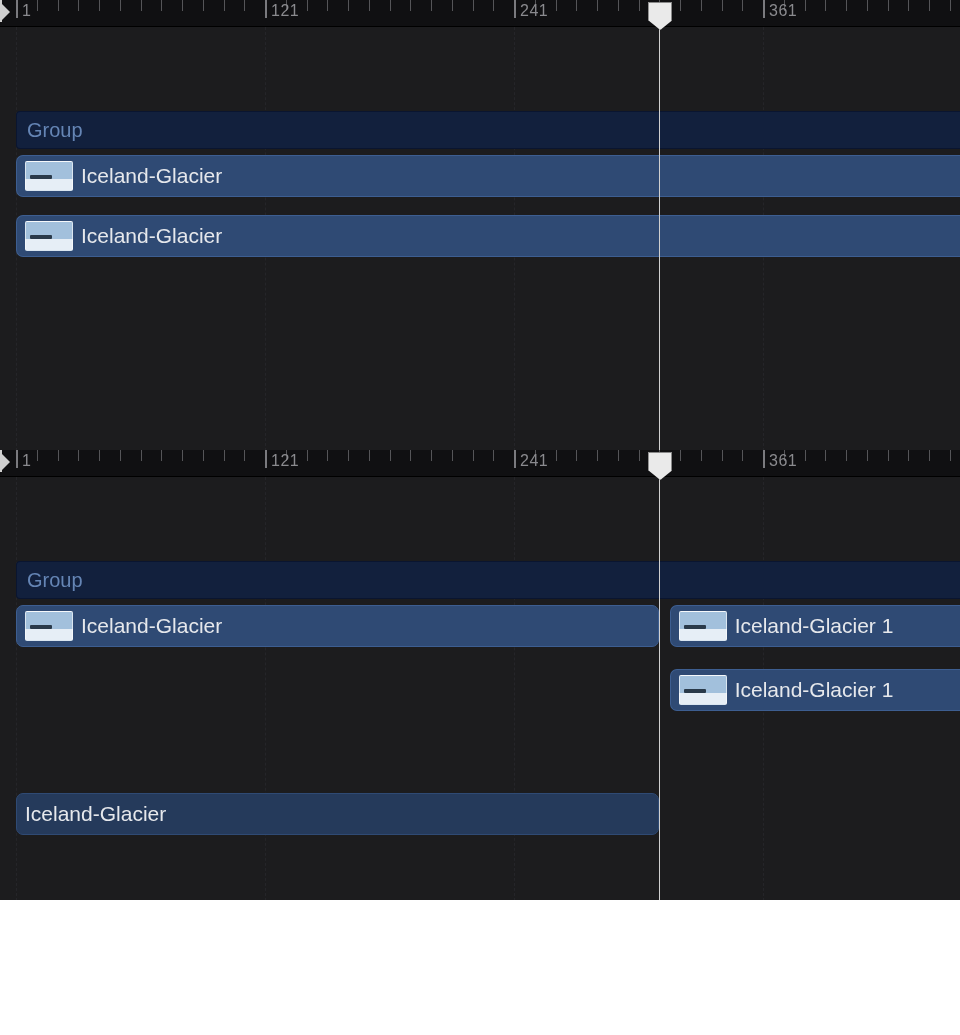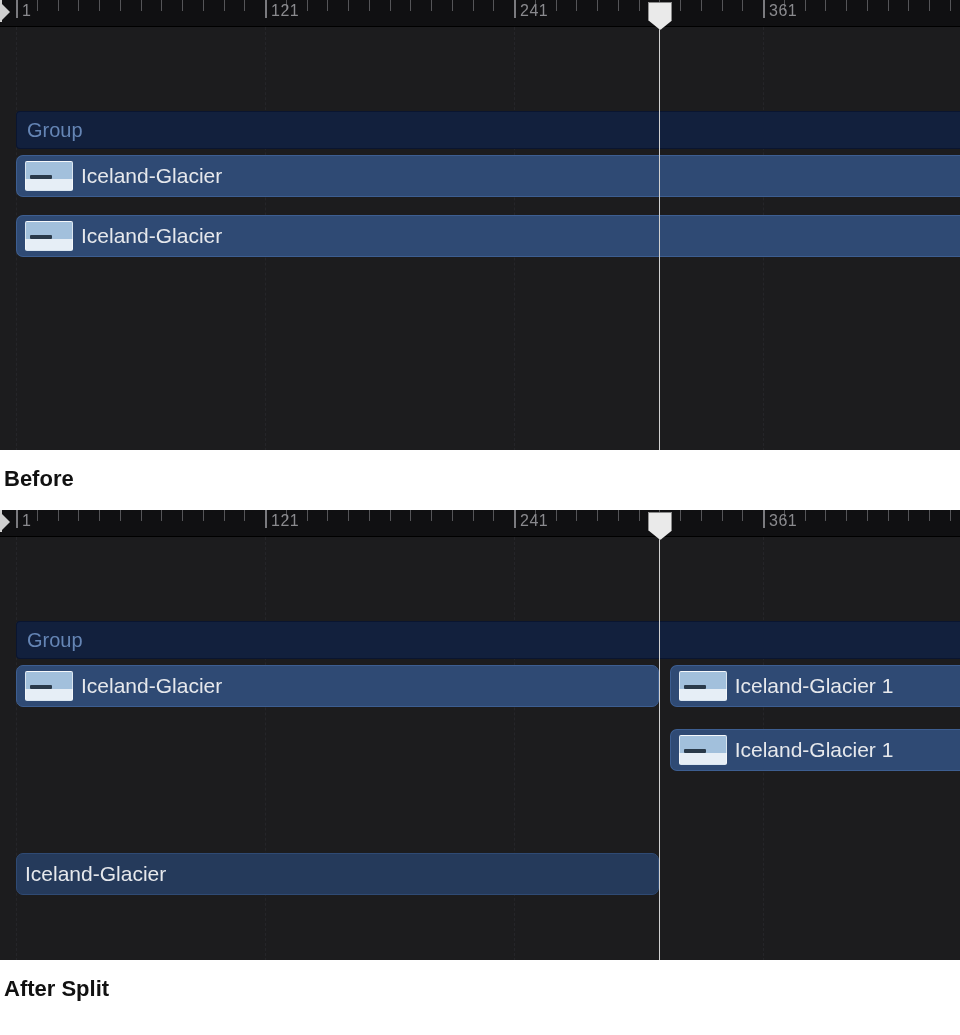--- a/index.html
+++ b/index.html
@@ -217,21 +217,20 @@
             <span>Iceland-Glacier</span>
           </div>
           <div class="clip right-open" style="left: 0px; width: 973.175px; top: 104px;">
             <div class="thumb"></div>
             <span>Iceland-Glacier</span>
           </div>
         </div>
     </div>
   </div>
 
-  <div class="caption">Before</div>
 
   <div class="timeline bottom">
     <div class="ruler">
       <div class="start-stem"></div>
       <div class="start-marker"></div>
       <div class="ruler-ticks" id="ticks-after">
           <div class="tick" style="left: 16px;"></div>
           <div class="tick" style="left: 36.75px;"></div>
           <div class="tick" style="left: 57.5px;"></div>
           <div class="tick" style="left: 78.25px;"></div>
@@ -312,15 +311,14 @@
             <div class="thumb"></div>
             <span>Iceland-Glacier 1</span>
           </div>
           <div class="clip dark" style="left: 0px; width: 643.25px; top: 232px;">
             <span>Iceland-Glacier</span>
           </div>
         </div>
     </div>
   </div>
 
-  <div class="caption">After Split</div>
 
 </div>
 
 </body></html>

